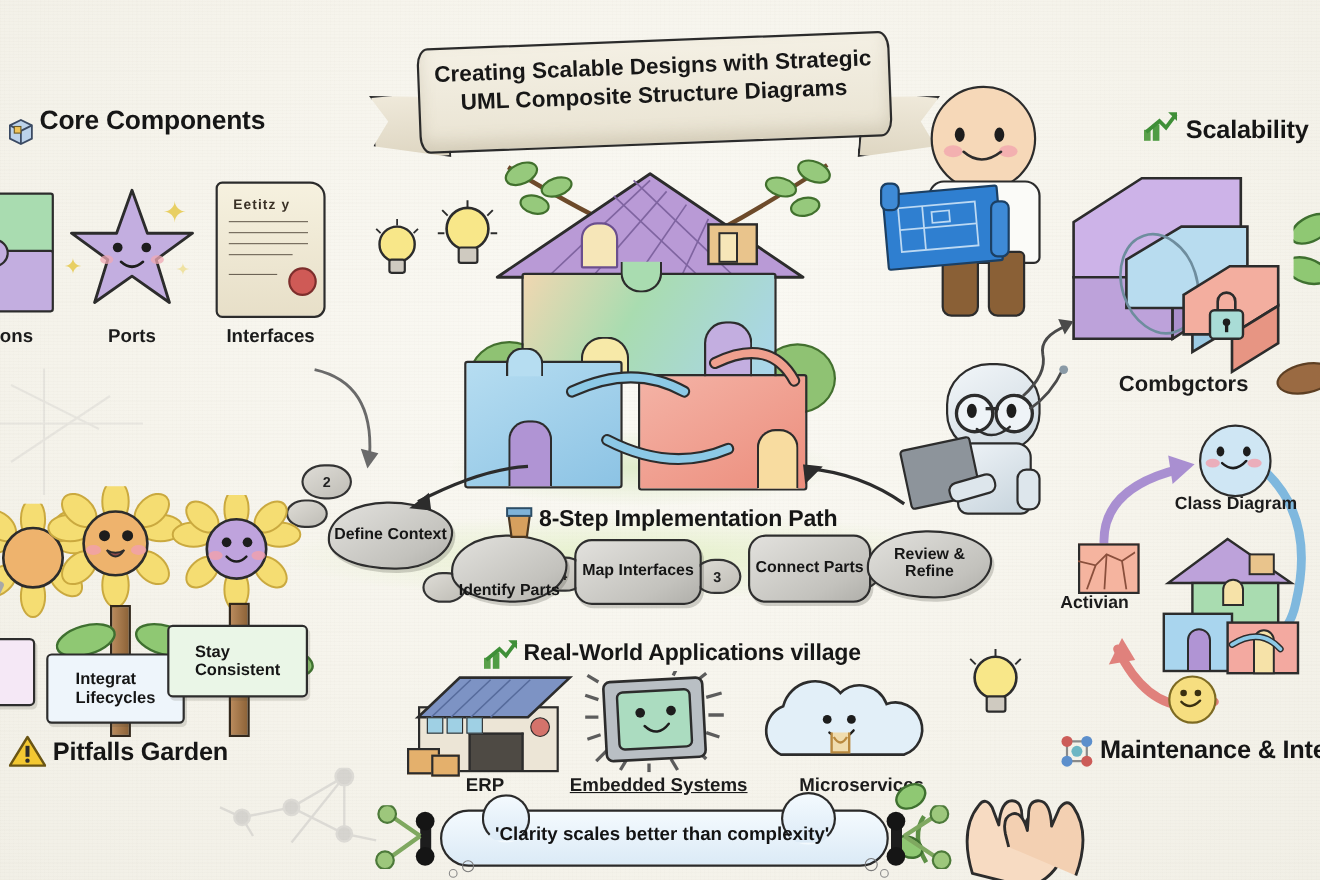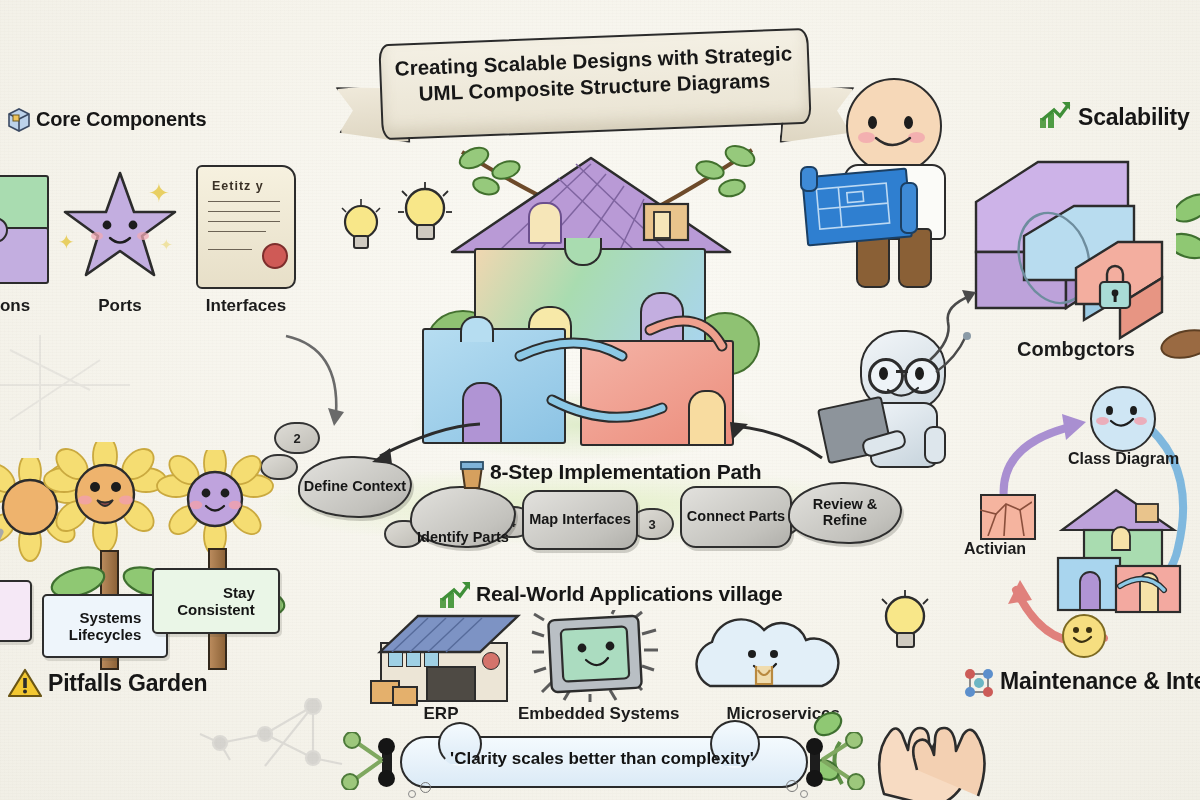--- a/index.html
+++ b/index.html
@@ -47,21 +47,21 @@
   }
   .pebble{position:absolute;background:linear-gradient(150deg,#dedcd6,#bfbdb6);
     border:2px solid #333;border-radius:50%/55%;display:flex;align-items:center;
     justify-content:center;font-weight:bold;font-size:13px;color:#222;}
 
   
   .puz{position:absolute;border:2.4px solid #2c2c2c;border-radius:3px;}
 
   
   .sign{position:absolute;border:2.4px solid #2d2d2d;border-radius:5px;
-    display:flex;align-items:center;justify-content:center;text-align:right;
+    display:flex;align-items:center;justify-content:center;text-align:left;
     font-weight:bold;font-size:15px;color:#151515;line-height:1.15;
     box-shadow:2px 3px 0 rgba(70,66,56,.16);}
   .post{position:absolute;background:linear-gradient(90deg,#b98a5c,#8d6338);border:2px solid #33281c;}
 
   
   #quote-wrap{left:352px;top:730px;width:500px;height:62px;}
   .cloud{position:absolute;left:48px;top:6px;width:404px;height:48px;
     background:linear-gradient(#f4fafe,#dbeaf6);
     border:2.6px solid #2a2a2a;border-radius:26px;}
   .cloud:before,.cloud:after{content:"";position:absolute;background:inherit;border:2.6px solid #2a2a2a;border-radius:50%;}
@@ -117,21 +117,21 @@
   </div>
 
   <svg class="abs" style="left:6px;top:106px;" width="26" height="26">
     <g stroke="#3b4a63" stroke-width="1.6" fill="#bcd2ea">
       <path d="M3 8 L13 3 L23 8 L23 20 L13 25 L3 20 Z"></path>
       <path d="M3 8 L13 13 L23 8" fill="none"></path>
         <path d="M13 13 L13 25" fill="none"></path>
     </g>
     <rect x="7" y="9" width="6" height="6" fill="#f0c45a" stroke="#6d5a22"></rect>
   </svg>
-  <div class="abs hdr" style="left:36px;top:108px;font-size:20px;">Core Components</div>
+  <div class="abs hdr" style="left:36px;top:96px;font-size:24px;">Core Components</div>
 
   <div class="abs" style="left:-40px;top:175px;width:85px;height:105px;">
     <div class="puz" style="left:0;top:0;width:85px;height:52px;background:#a9dcb0;"></div>
     <div class="puz" style="left:0;top:52px;width:85px;height:53px;background:#c3aee0;"></div>
     <div style="position:absolute;left:22px;top:42px;width:22px;height:22px;border-radius:50%;background:#c3aee0;border:2.4px solid #2c2c2c;"></div>
   </div>
   <div class="abs cap" style="left:-30px;top:296px;width:90px;font-size:17px;">ons</div>
 
   <svg class="abs" style="left:62px;top:168px;" width="116" height="112">
     <path d="M58 5 L72 44 L113 44 L80 68 L92 107 L58 83 L24 107 L36 68 L3 44 L44 44 Z" fill="#c3aee0" stroke="#2c2c2c" stroke-width="2.6" stroke-linejoin="round"></path>
@@ -428,21 +428,21 @@
       <ellipse cx="86" cy="58" rx="7" ry="4.6" fill="#f1a0ac" opacity=".8"></ellipse>
       <path d="M57 58 q8 12 16 0 q-8 5 -16 0" fill="#8d4a4a" stroke="#2c2c2c" stroke-width="1.8"></path>
     </svg>
     <div class="post" style="left:160px;top:130px;width:15px;height:116px;"></div>
     <svg style="position:absolute;left:108px;top:140px;" width="130" height="44">
       <ellipse cx="30" cy="22" rx="27" ry="13" fill="#8fc873" stroke="#3f7030" stroke-width="2.2" transform="rotate(-16 30 22)"></ellipse>
       <ellipse cx="102" cy="22" rx="27" ry="13" fill="#8fc873" stroke="#3f7030" stroke-width="2.2" transform="rotate(16 102 22)"></ellipse>
     </svg>
     <div class="sign" style="left:102px;top:174px;width:122px;height:60px;background:#eef5fb;">
       <div>
-        <div>Systems</div>
+        <div>Integrat</div>
         <div>Lifecycles</div>
       </div>
     </div>
 
     <svg style="position:absolute;left:212px;top:30px;" width="126" height="114">
       <g fill="#f5dd72" stroke="#caa93f" stroke-width="1.8">
         <ellipse cx="63" cy="13" rx="11" ry="19"></ellipse>
           <ellipse cx="102" cy="36" rx="19" ry="11"></ellipse>
         <ellipse cx="24" cy="36" rx="19" ry="11"></ellipse>
           <ellipse cx="63" cy="86" rx="11" ry="19"></ellipse>
@@ -525,21 +525,21 @@
         <line x1="102" y1="10" x2="112" y2="2"></line>
           <line x1="82" y1="4" x2="86" y2="-4"></line>
       </g>
       <rect x="20" y="8" width="90" height="72" rx="6" fill="#b9bfc4" stroke="#2c2c2c" stroke-width="2.4" transform="rotate(-3 65 44)"></rect>
       <rect x="32" y="18" width="66" height="52" rx="5" fill="#abdcc0" stroke="#2c2c2c" stroke-width="2.2" transform="rotate(-3 65 44)"></rect>
       <circle cx="52" cy="38" r="4.4" fill="#1d1d1d"></circle>
         <circle cx="80" cy="36" r="4.4" fill="#1d1d1d"></circle>
       <path d="M56 50 q12 11 22 -2" stroke="#1d1d1d" stroke-width="2.2" fill="none" stroke-linecap="round"></path>
     </svg>
   </div>
-  <div class="abs cap" style="left:518px;top:704px;width:160px;font-size:17px;">Embedded Systems</div>
+  <div class="abs cap" style="left:518px;top:704px;width:160px;font-size:17px;text-decoration:underline;">Embedded Systems</div>
 
   <div class="abs" style="left:688px;top:608px;width:158px;height:96px;">
     <svg width="158" height="96">
       <path d="M22 78 a24 24 0 0 1 2 -44 a30 30 0 0 1 52 -12 a26 26 0 0 1 42 10 a22 22 0 0 1 16 46 Z" fill="#e2eff8" stroke="#2c2c2c" stroke-width="2.4"></path>
       <circle cx="64" cy="46" r="4" fill="#1d1d1d"></circle>
         <circle cx="86" cy="46" r="4" fill="#1d1d1d"></circle>
       <path d="M66 58 q12 10 22 -2" stroke="#1d1d1d" stroke-width="2.2" fill="none" stroke-linecap="round"></path>
       <path d="M68 58 L68 76 L84 76 L84 58 M70 62 q6 10 12 0" stroke="#b9893f" stroke-width="2.2" fill="#f0dcae"></path>
     </svg>
   </div>

